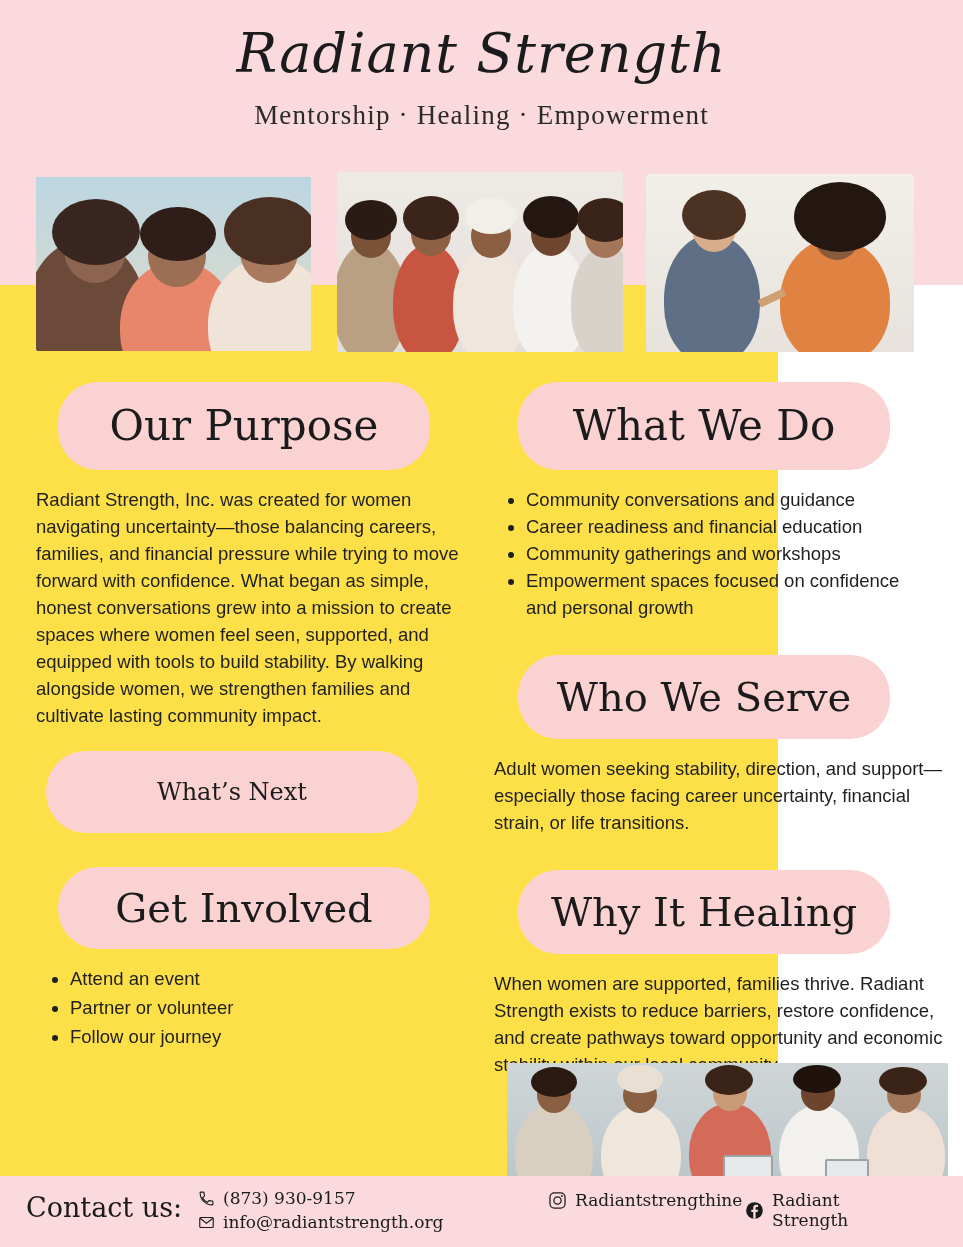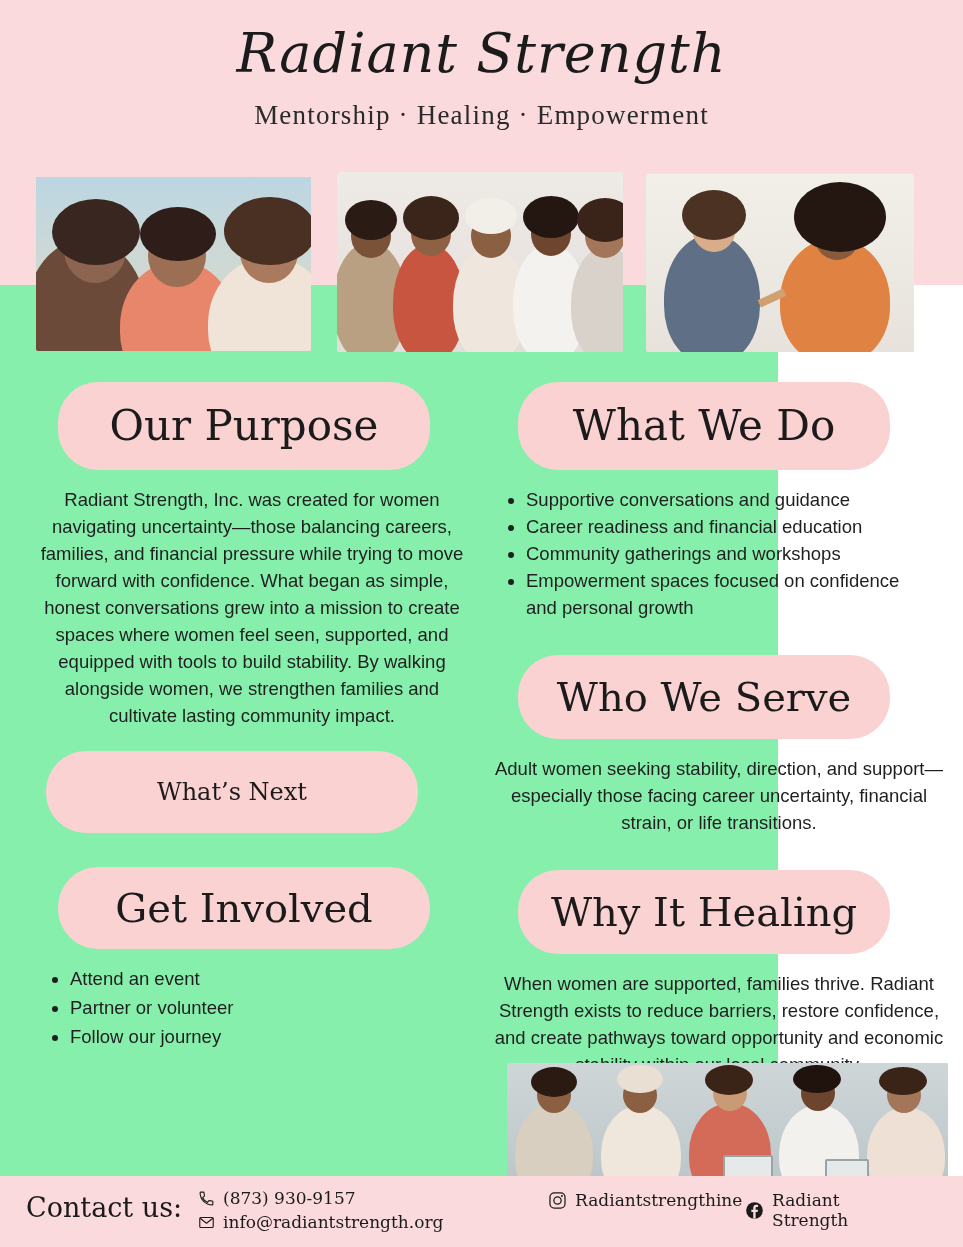--- a/index.html
+++ b/index.html
@@ -11,21 +11,21 @@
     height: 1247px;
     background: #ffffff;
     font-family: "Liberation Sans", sans-serif;
     position: relative;
     overflow: hidden;
   }
   .page {
     position: relative;
     width: 778px;
     height: 1247px;
-    background: #86efac;
+    background: #fde047;
   }
 
   
   .header-band {
     position: absolute;
     left: 0; top: 0;
     width: 963px;
     height: 285px;
     background: #fadadd;
   }
@@ -88,21 +88,20 @@
   .pill-involved { margin-left: 24px; width: 372px; height: 82px; font-size: 40px; }
   .pill-whatwedo { margin-left: 28px; width: 372px; height: 88px; font-size: 42px; }
   .pill-serve    { margin-left: 28px; width: 372px; height: 84px; font-size: 40px; }
   .pill-why      { margin-left: 28px; width: 372px; height: 84px; font-size: 40px; }
 
   .body-text {
     font-family: "Liberation Sans", sans-serif;
     font-size: 18.5px;
     line-height: 1.46;
     color: #1f1f1f;
-    text-align: center;
   }
   .body-left  { margin-top: 16px; padding-left: 2px; width: 432px; }
   .body-right { margin-top: 16px; padding-left: 4px; width: 450px; }
 
   ul.bullets {
     margin: 16px 0 0 0;
     padding-left: 36px;
     font-family: "Liberation Sans", sans-serif;
     font-size: 18.5px;
     line-height: 1.46;
@@ -210,21 +209,21 @@
     <ul class="bullets">
       <li>Attend an event</li>
       <li>Partner or volunteer</li>
       <li>Follow our journey</li>
     </ul>
   </div>
 
   <div class="col-right">
     <div class="pill pill-whatwedo">What We Do</div>
     <ul class="bullets tight">
-      <li>Supportive conversations and guidance</li>
+      <li>Community conversations and guidance</li>
       <li>Career readiness and financial education</li>
       <li>Community gatherings and workshops</li>
       <li>Empowerment spaces focused on confidence and personal growth</li>
     </ul>
 
     <div class="spacer-md"></div>
     <div class="pill pill-serve">Who We Serve</div>
     <div class="body-text body-right">Adult women seeking stability, direction, and support—especially those facing career uncertainty, financial strain, or life transitions.</div>
 
     <div class="spacer-md"></div>

